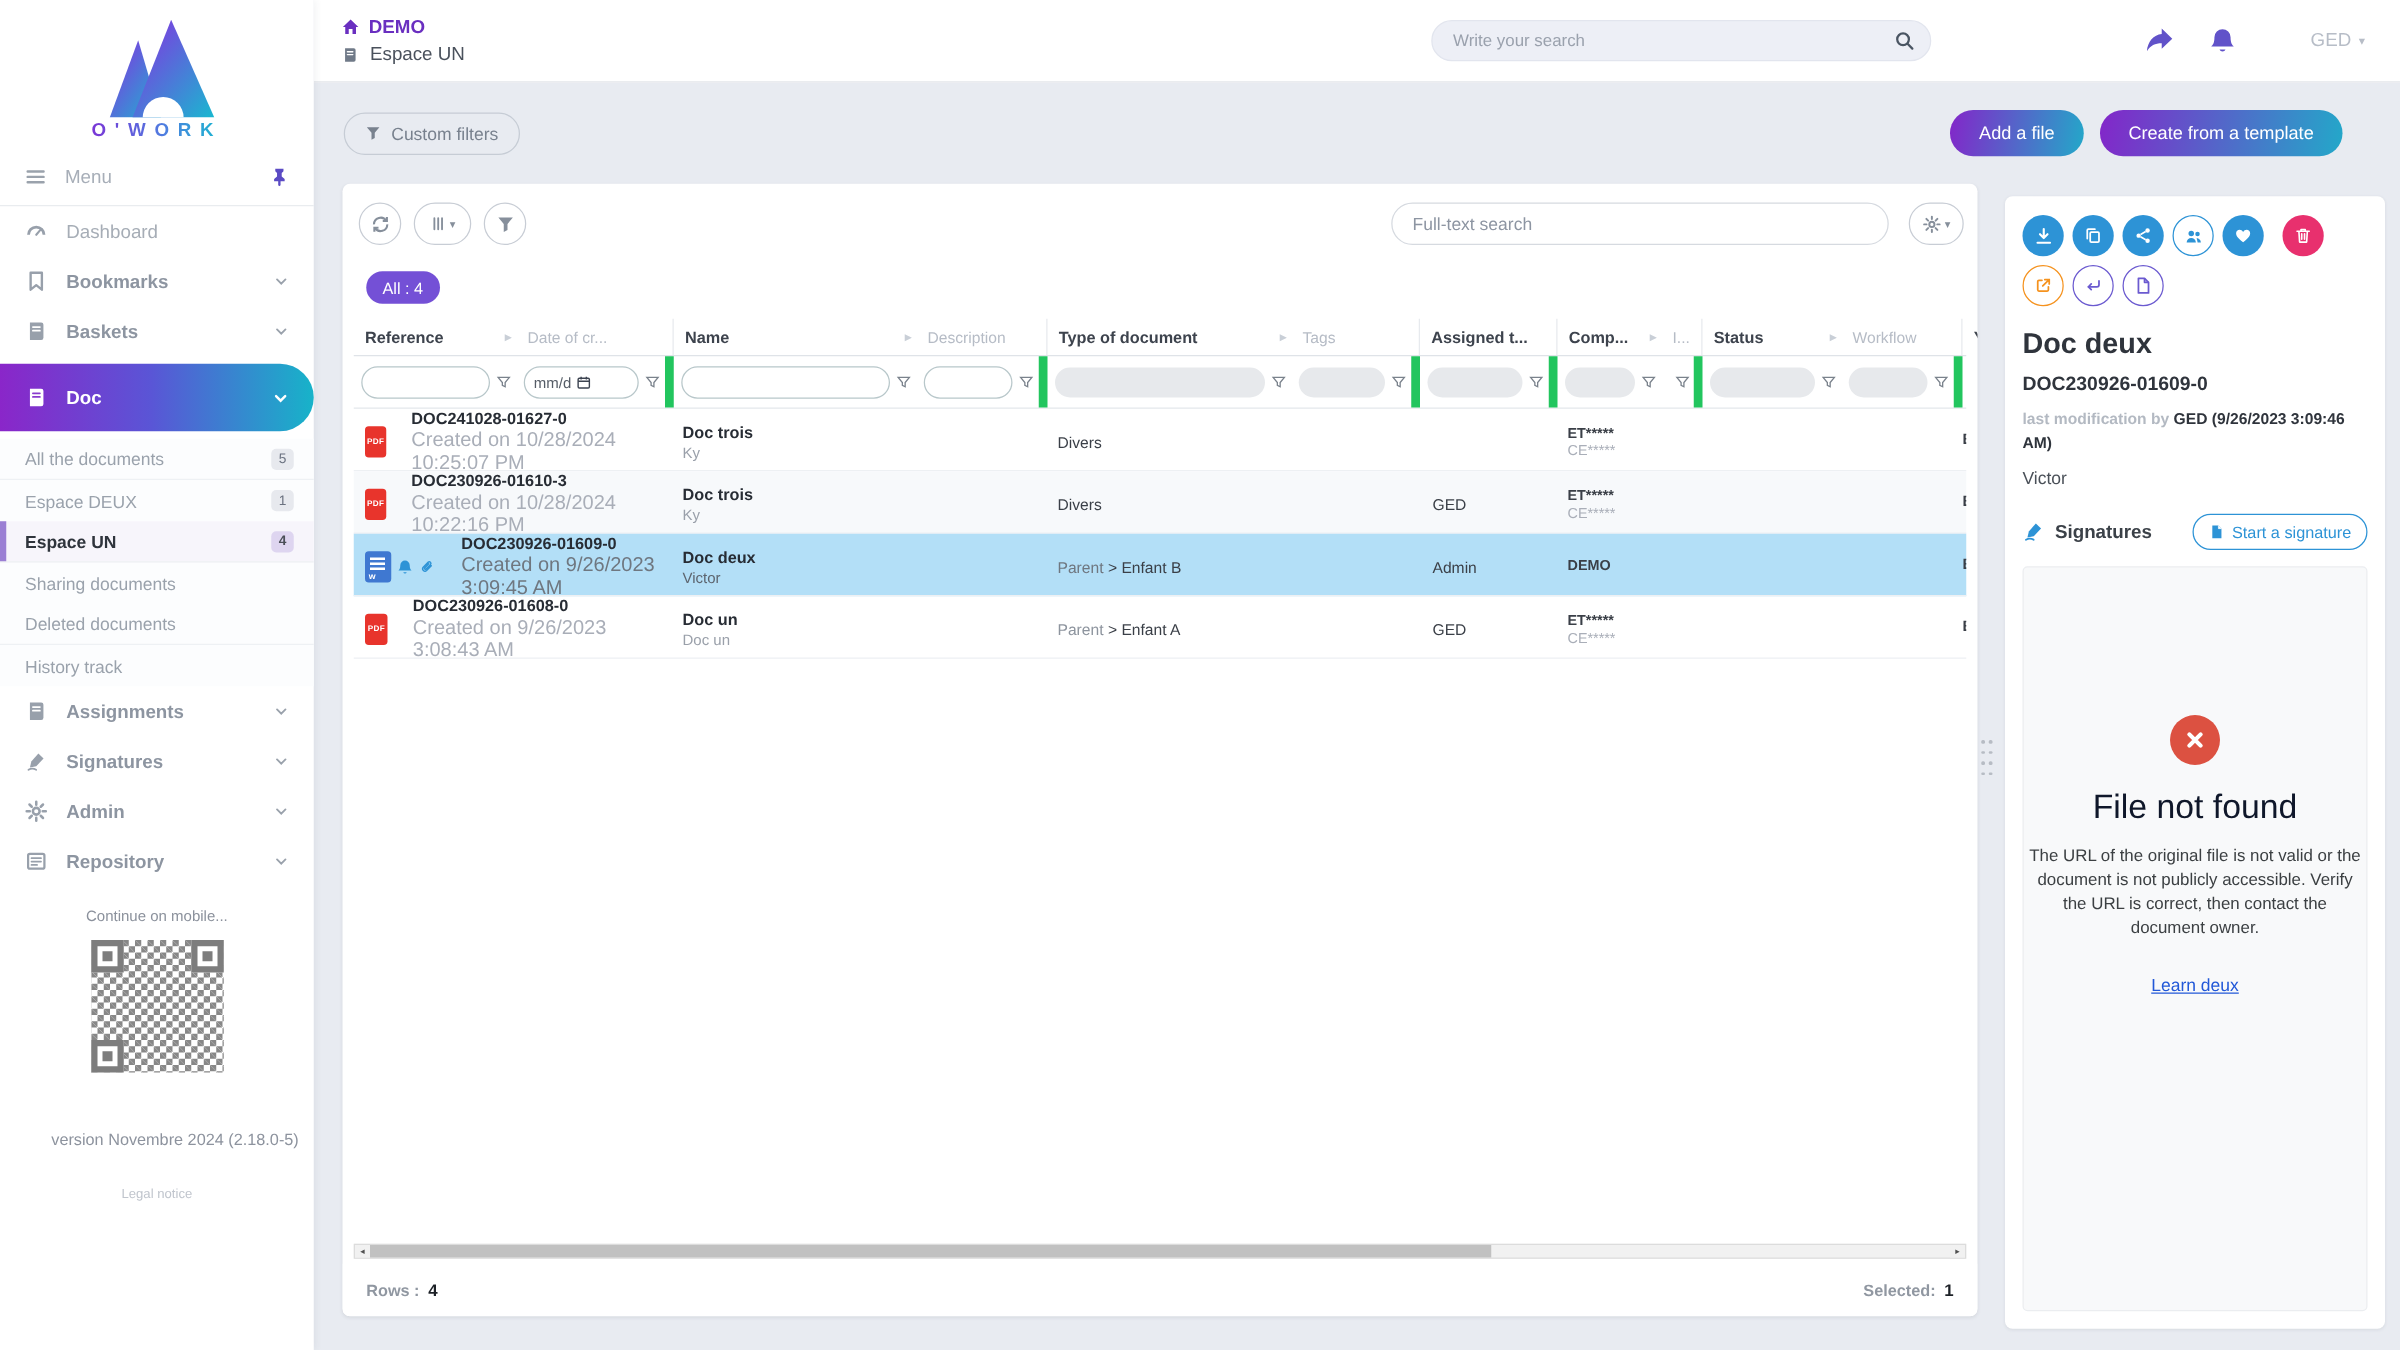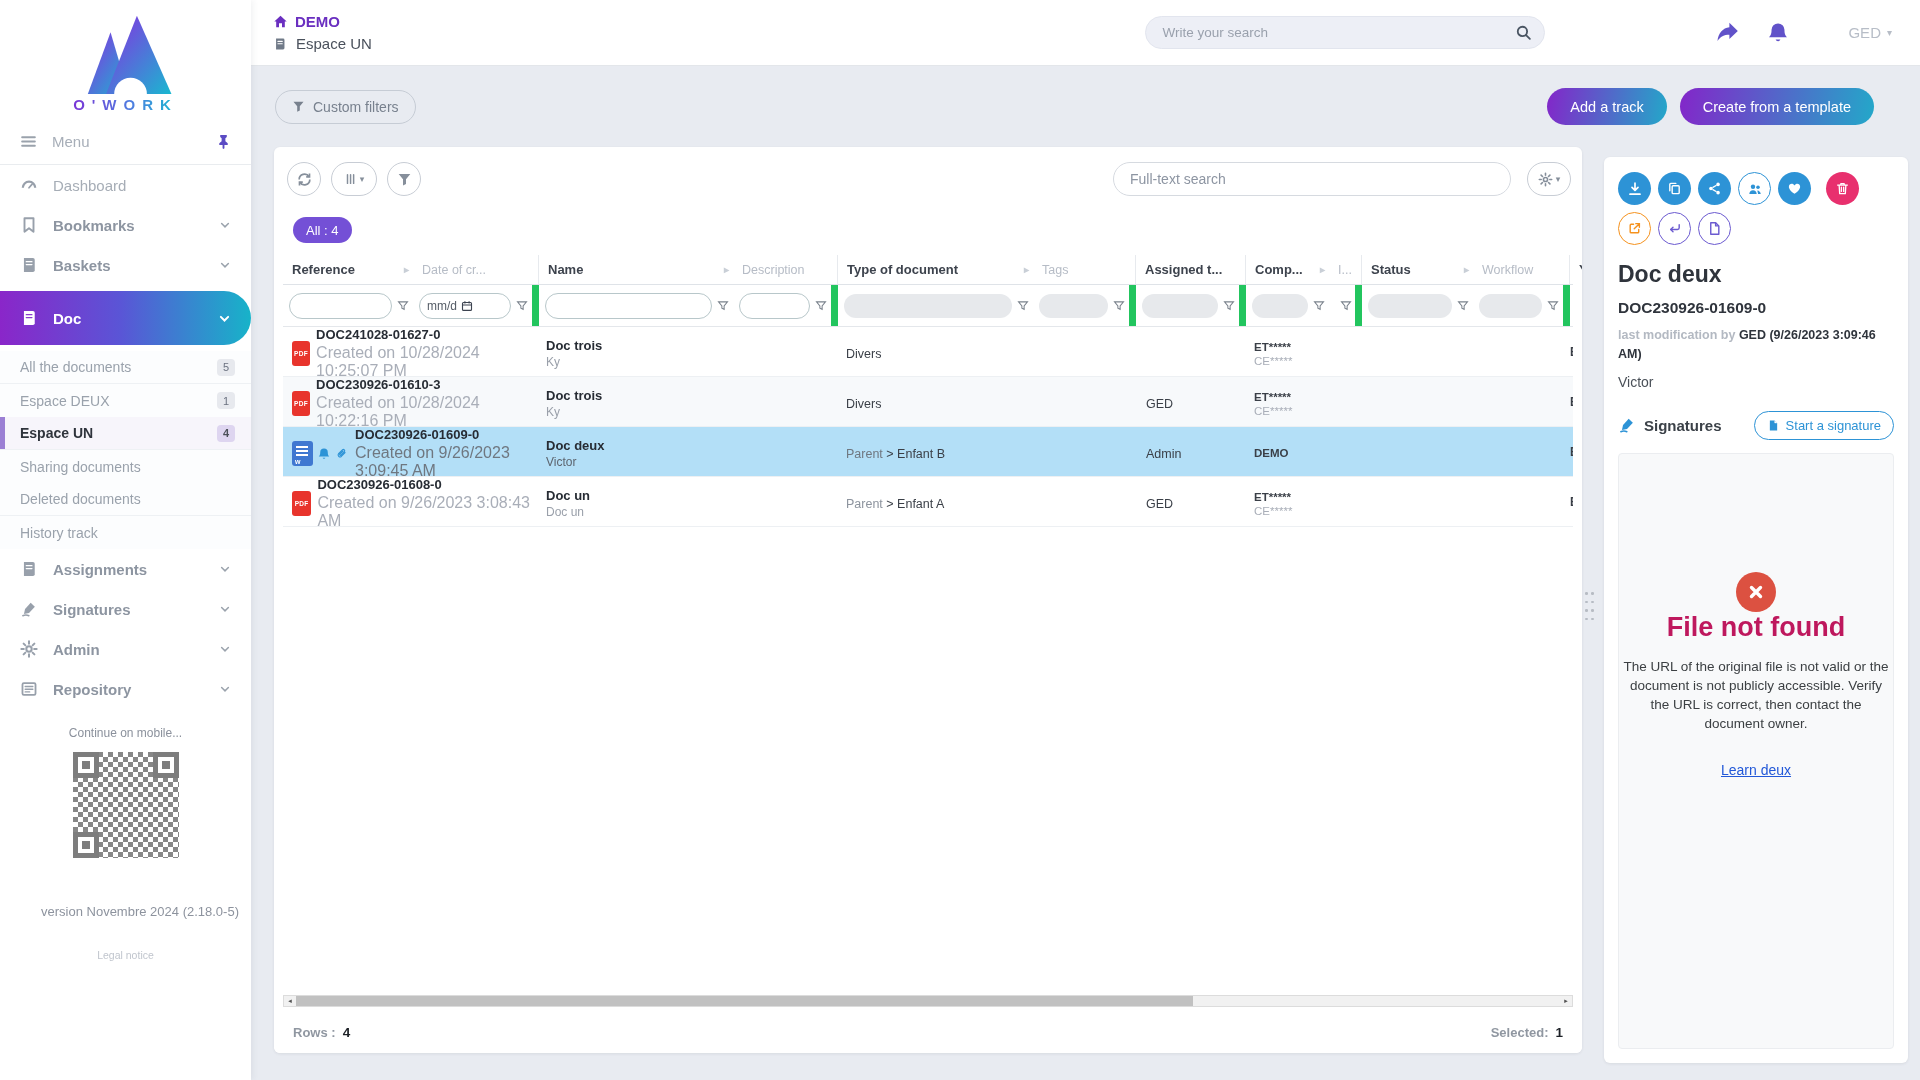--- a/index.html
+++ b/index.html
@@ -101,21 +101,21 @@
   .f-input { height:26px; border:1px solid #b8c7ca; border-radius:13px; background:#fff; min-width:0; flex:1;
              padding:0 8px; font-size:12px; font-family:"Liberation Sans",sans-serif; outline:none; color:#3c4350; }
   .f-date { height:26px; border:1px solid #b8c7ca; border-radius:13px; background:#fff; display:flex; align-items:center;
             gap:4px; padding:0 7px; flex:1; color:#555c66; font-size:12px; cursor:text; }
   .f-pill { height:24px; background:#e7e9ec; border-radius:12px; flex:1; cursor:pointer; }
   .funnel { flex:none; color:#7a828c; cursor:pointer; }
   .trow { display:grid; grid-template-columns:256px 299px 195px 103px 110px 83px 33px 111px 97px 1fr;
           height:50px; align-items:center; border-bottom:1px solid #edf0f3; cursor:pointer; }
   .trow.alt { background:#f7f9fb; }
   .trow.selected { background:#b3dff7; }
-  .refcell { display:flex; align-items:center; gap:6px; padding-left:9px; }
+  .refcell { display:flex; align-items:center; gap:20px; padding-left:9px; }
   .icon-cluster { display:flex; align-items:center; gap:4px; }
   .pdf-ic { width:21px; height:25px; background:#e8342c; border-radius:3px; color:#fff; font-size:6.5px; font-weight:700;
             display:flex; align-items:center; justify-content:center; letter-spacing:.3px; }
   .doc-ic { width:21px; height:25px; background:#3f78d1; border-radius:3px; position:relative; }
   .doc-ic::before { content:""; position:absolute; left:4px; top:5px; width:12px; height:2px; background:#fff;
                     box-shadow:0 4px 0 #fff, 0 8px 0 0 #fff; }
   .doc-ic .w { position:absolute; left:3px; bottom:1px; color:#fff; font-size:7px; font-weight:700; }
   .two-line .l1 { font-size:13px; font-weight:700; color:#272c34; }
   .two-line .l2 { font-size:16px; color:#a9aeb8; margin-top:2px; }
   .namecell { padding-left:7px; }
@@ -169,21 +169,21 @@
   .p-linked { margin-top:19px; display:flex; align-items:center; padding-left:4px; cursor:pointer; }
   .p-linked .tri { color:#5b4bc4; font-size:12px; }
   .p-linked .lab { font-size:16px; color:#3b4148; margin-left:10px; }
   .p-linked .badge { margin-left:9px; background:#a8adb3; color:#24282d; font-size:11.5px; font-weight:700;
                      border-radius:4px; min-width:17px; height:17px; display:flex; align-items:center;
                      justify-content:center; }
   .nf-card { position:absolute; left:14px; right:14px; top:296px; bottom:14px; background:#f8f9fa;
              border:1px solid #ebedf0; border-radius:4px; text-align:center; padding-top:118px; }
   .nf-x { width:40px; height:40px; border-radius:50%; background:#dc5141; margin:0 auto; display:flex;
           align-items:center; justify-content:center; }
-  .nf-title { margin-top:0; font-size:27px; color:#be185d;font-weight:bold; }
+  .nf-title { margin-top:18px; font-size:27px; color:#0f172a; }
   .nf-msg { margin:14px auto 0; width:274px; font-size:13.5px; line-height:1.42; color:#3c4043; }
   .nf-link { display:inline-block; margin-top:28px; font-size:14px; color:#2258d8; text-decoration:underline; cursor:pointer; }
 </style>
 </head>
 <body>
 
 <aside class="sidebar">
   <div class="logo-wrap">
     <svg width="92" height="80" viewBox="0 0 100 88">
       <defs>
@@ -400,21 +400,21 @@
 </header>
 
 <div class="actionsbar">
   <div class="cf-btn">
     <svg width="13" height="13" viewBox="0 0 16 16">
         <path d="M1.8 2.2h12.4L9.6 7.6v5.2l-3.2 1.6V7.6z" fill="currentColor"></path>
       </svg>
     <span>Custom filters</span>
   </div>
   <div class="btn-group">
-    <button class="grad-btn">Add a track</button>
+    <button class="grad-btn">Add a file</button>
     <button class="grad-btn">Create from a template</button>
   </div>
 </div>
 
 <main class="table-card">
   <div class="tc-toolbar">
     <button class="cir-btn">
       <svg width="17" height="17" viewBox="0 0 16 16">
           <path d="M13 8a5 5 0 0 1-9.3 2.6M3 8a5 5 0 0 1 9.3-2.6" fill="none" stroke="currentColor" stroke-width="1.6"></path>
           <path d="M12.7 2.4v3.1h-3.1" fill="none" stroke="currentColor" stroke-width="1.6"></path>

